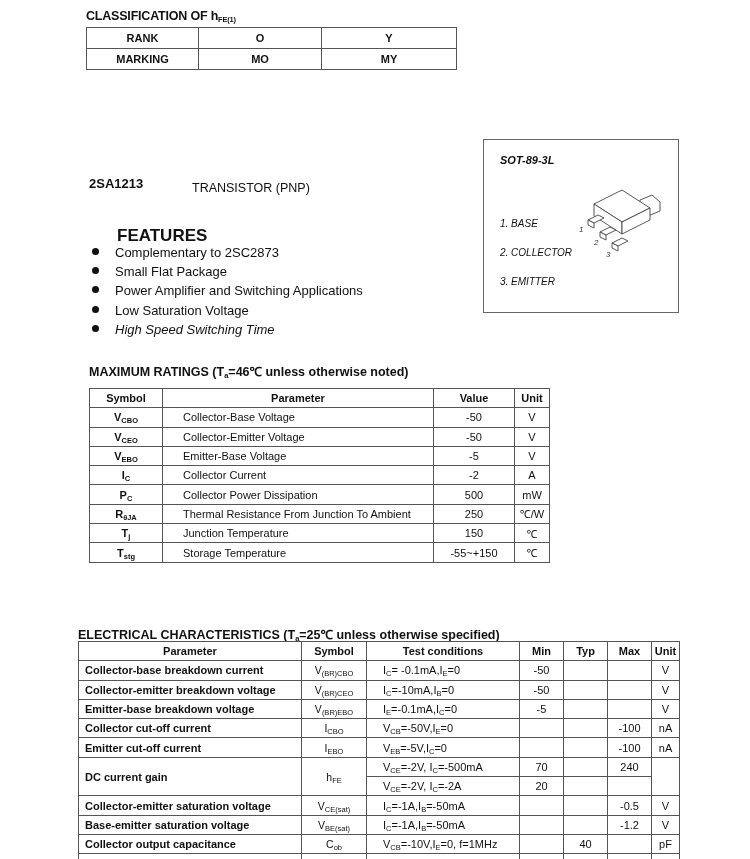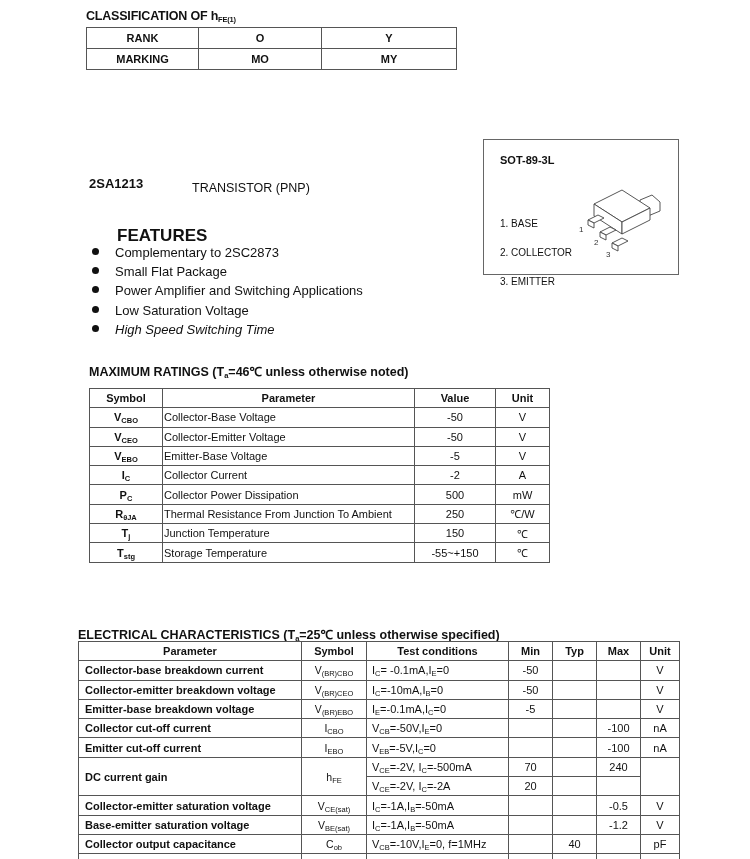--- a/index.html
+++ b/index.html
@@ -12,49 +12,49 @@
   .b { font-weight: bold; }
 
   
   #cls-title { left: 86px; top: 9px; font-size: 12.5px; font-weight: bold; letter-spacing: -0.2px; }
   #cls-table { left: 86px; top: 27px; width: 371px; }
   #cls-table td { height: 20px; text-align: center; font-size: 11px; margin-left: 29px; }
   #cls-table td.h { font-weight: bold; width: 111px; }
   #cls-table td.v1 { width: 122px; }
 
   
-  #pkg-box { left: 483px; top: 139px; width: 196px; height: 136px; border: 1px solid #666; box-sizing: border-box; }
+  #pkg-box { left: 483px; top: 139px; width: 196px; height: 174px; border: 1px solid #666; box-sizing: border-box; font-style: italic; }
   #pkg-title { left: 16px; top: 14px; font-size: 11px; font-weight: bold; }
   .pin { left: 16px; font-size: 10px; }
 
   
   #part-no { left: 89px; top: 176px; font-size: 13px; font-weight: bold; }
   #part-desc { left: 192px; top: 181px; font-size: 12.5px; }
   #feat-title { left: 89px; top: 226px; font-size: 17px; font-weight: bold; padding-left: 28px; }
   .feat { left: 92px; font-size: 13px; }
   .feat .dot { display: inline-block; width: 7px; height: 7px; border-radius: 50%; background: #111; margin-right: 16px; vertical-align: 2px; }
 
   
   #max-title { left: 89px; top: 363px; font-size: 12.5px; font-weight: bold; }
   #max-table { left: 89px; top: 388px; width: 461px; }
   #max-table td { height: 18.3px; font-size: 11px; }
   #max-table .sym { width: 72px; text-align: center; font-weight: bold; }
-  #max-table .par { width: 250px; padding-left: 1px; }
+  #max-table .par { width: 250px; padding-left: 20px; }
   #max-table .val { width: 80px; text-align: center; }
   #max-table .unit { text-align: center; }
   #max-table .hd { font-weight: bold; text-align: center; }
 
   
   #el-title { left: 78px; top: 626px; font-size: 12.5px; font-weight: bold; }
   #el-table { left: 78px; top: 641px; width: 602px; }
   #el-table td { height: 18.3px; font-size: 11px; }
   #el-table .hd { font-weight: bold; text-align: center; }
   #el-table .par { width: 216px; padding-left: 6px; font-weight: bold; }
   #el-table .sym { width: 64px; text-align: center; font-size: 10.5px; }
-  #el-table .cond { width: 136px; padding-left: 5px; }
+  #el-table .cond { width: 136px; padding-left: 16px; }
   #el-table .num { width: 43px; text-align: center; }
   #el-table .unit { text-align: center; }
 </style>
 </head>
 <body>
 
 <div id="cls-title" class="abs"><span>CLASSIFICATION OF h</span><sub>FE(1)</sub></div>
 <table id="cls-table" class="abs">
   <tbody id="cls-body">
       <tr>

